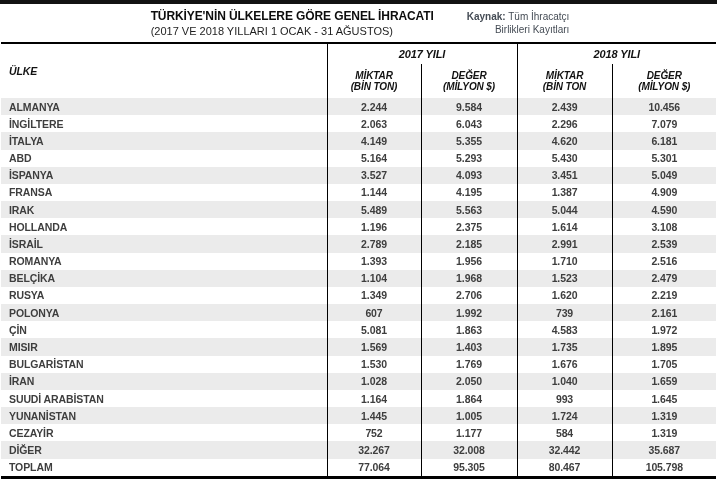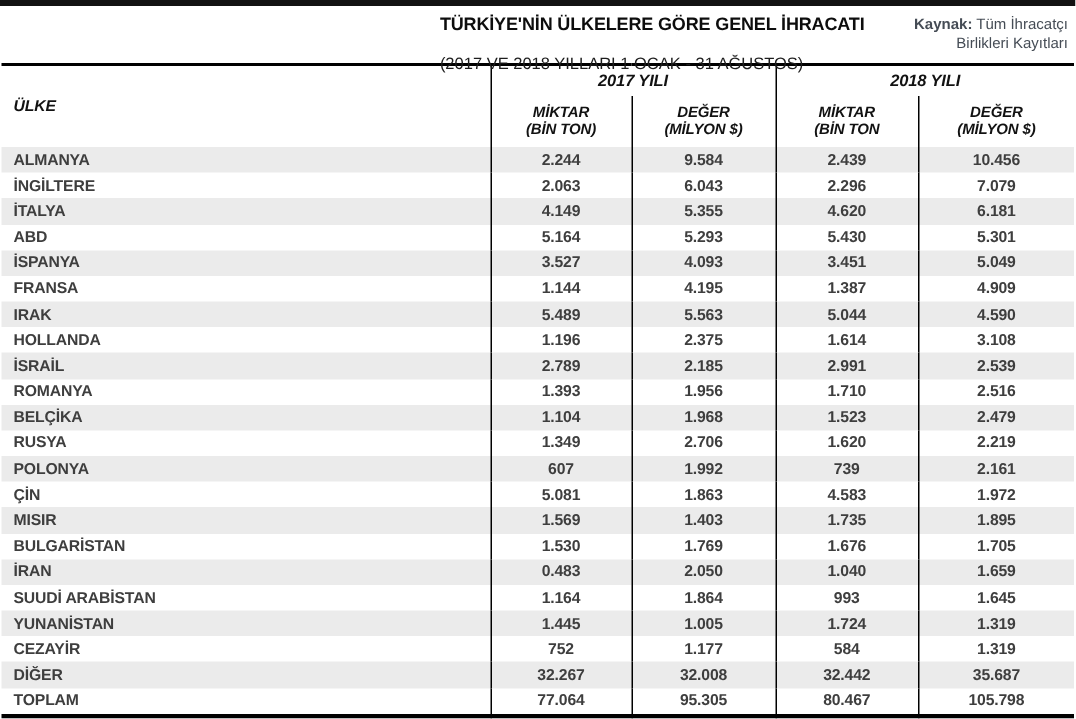--- a/index.html
+++ b/index.html
@@ -16,35 +16,35 @@
   .topbar {
     height: 4px;
     background: #121212;
     width: 717px;
   }
 
   .header {
     height: 38px;
     box-sizing: border-box;
     display: flex;
-    justify-content: flex-end;
+    justify-content: center;
     align-items: flex-start;
     padding: 5px 5px 0 8px;
   }
   .title {
     font-size: 12px;
     font-weight: bold;
     color: #0d0d0d;
     letter-spacing: -0.1px;
     white-space: nowrap;
   }
   .subtitle {
     font-size: 11px;
     color: #1d1d1d;
-    margin-top: 14px;
+    margin-top: 2px;
     white-space: nowrap;
   }
   .source {
     text-align: right;
     font-size: 10px;
     color: #454c55;
     line-height: 12.5px;
     padding-top: 2px;
   }
   .source-label { font-weight: bold; padding-left: 33px; }
@@ -248,21 +248,21 @@
         </tr>
         <tr>
           <td>BULGARİSTAN</td>
           <td>1.530</td>
           <td>1.769</td>
           <td>1.676</td>
           <td>1.705</td>
         </tr>
         <tr>
           <td>İRAN</td>
-          <td>0.483</td>
+          <td>1.028</td>
           <td>2.050</td>
           <td>1.040</td>
           <td>1.659</td>
         </tr>
         <tr>
           <td>SUUDİ ARABİSTAN</td>
           <td>1.164</td>
           <td>1.864</td>
           <td>993</td>
           <td>1.645</td>

